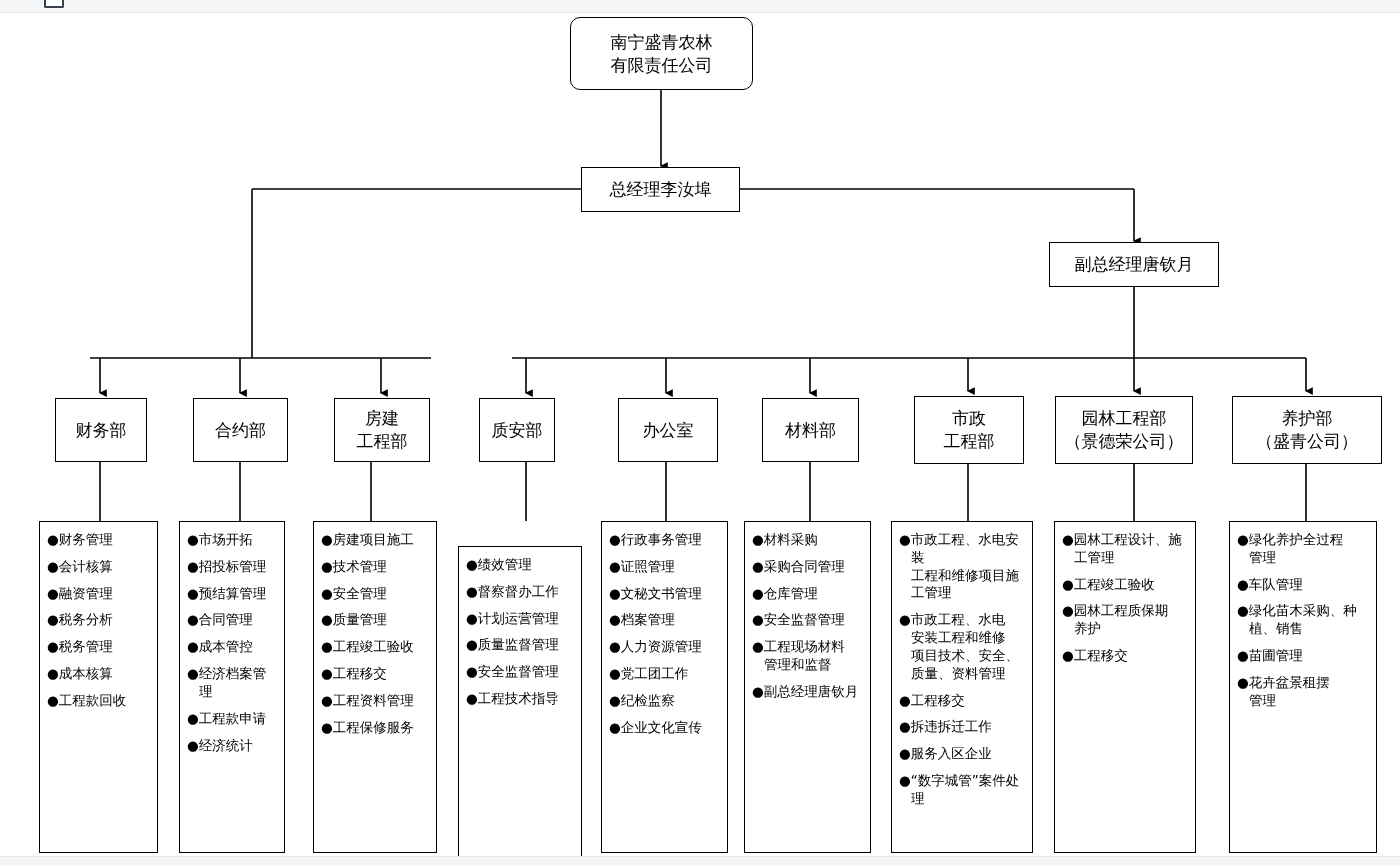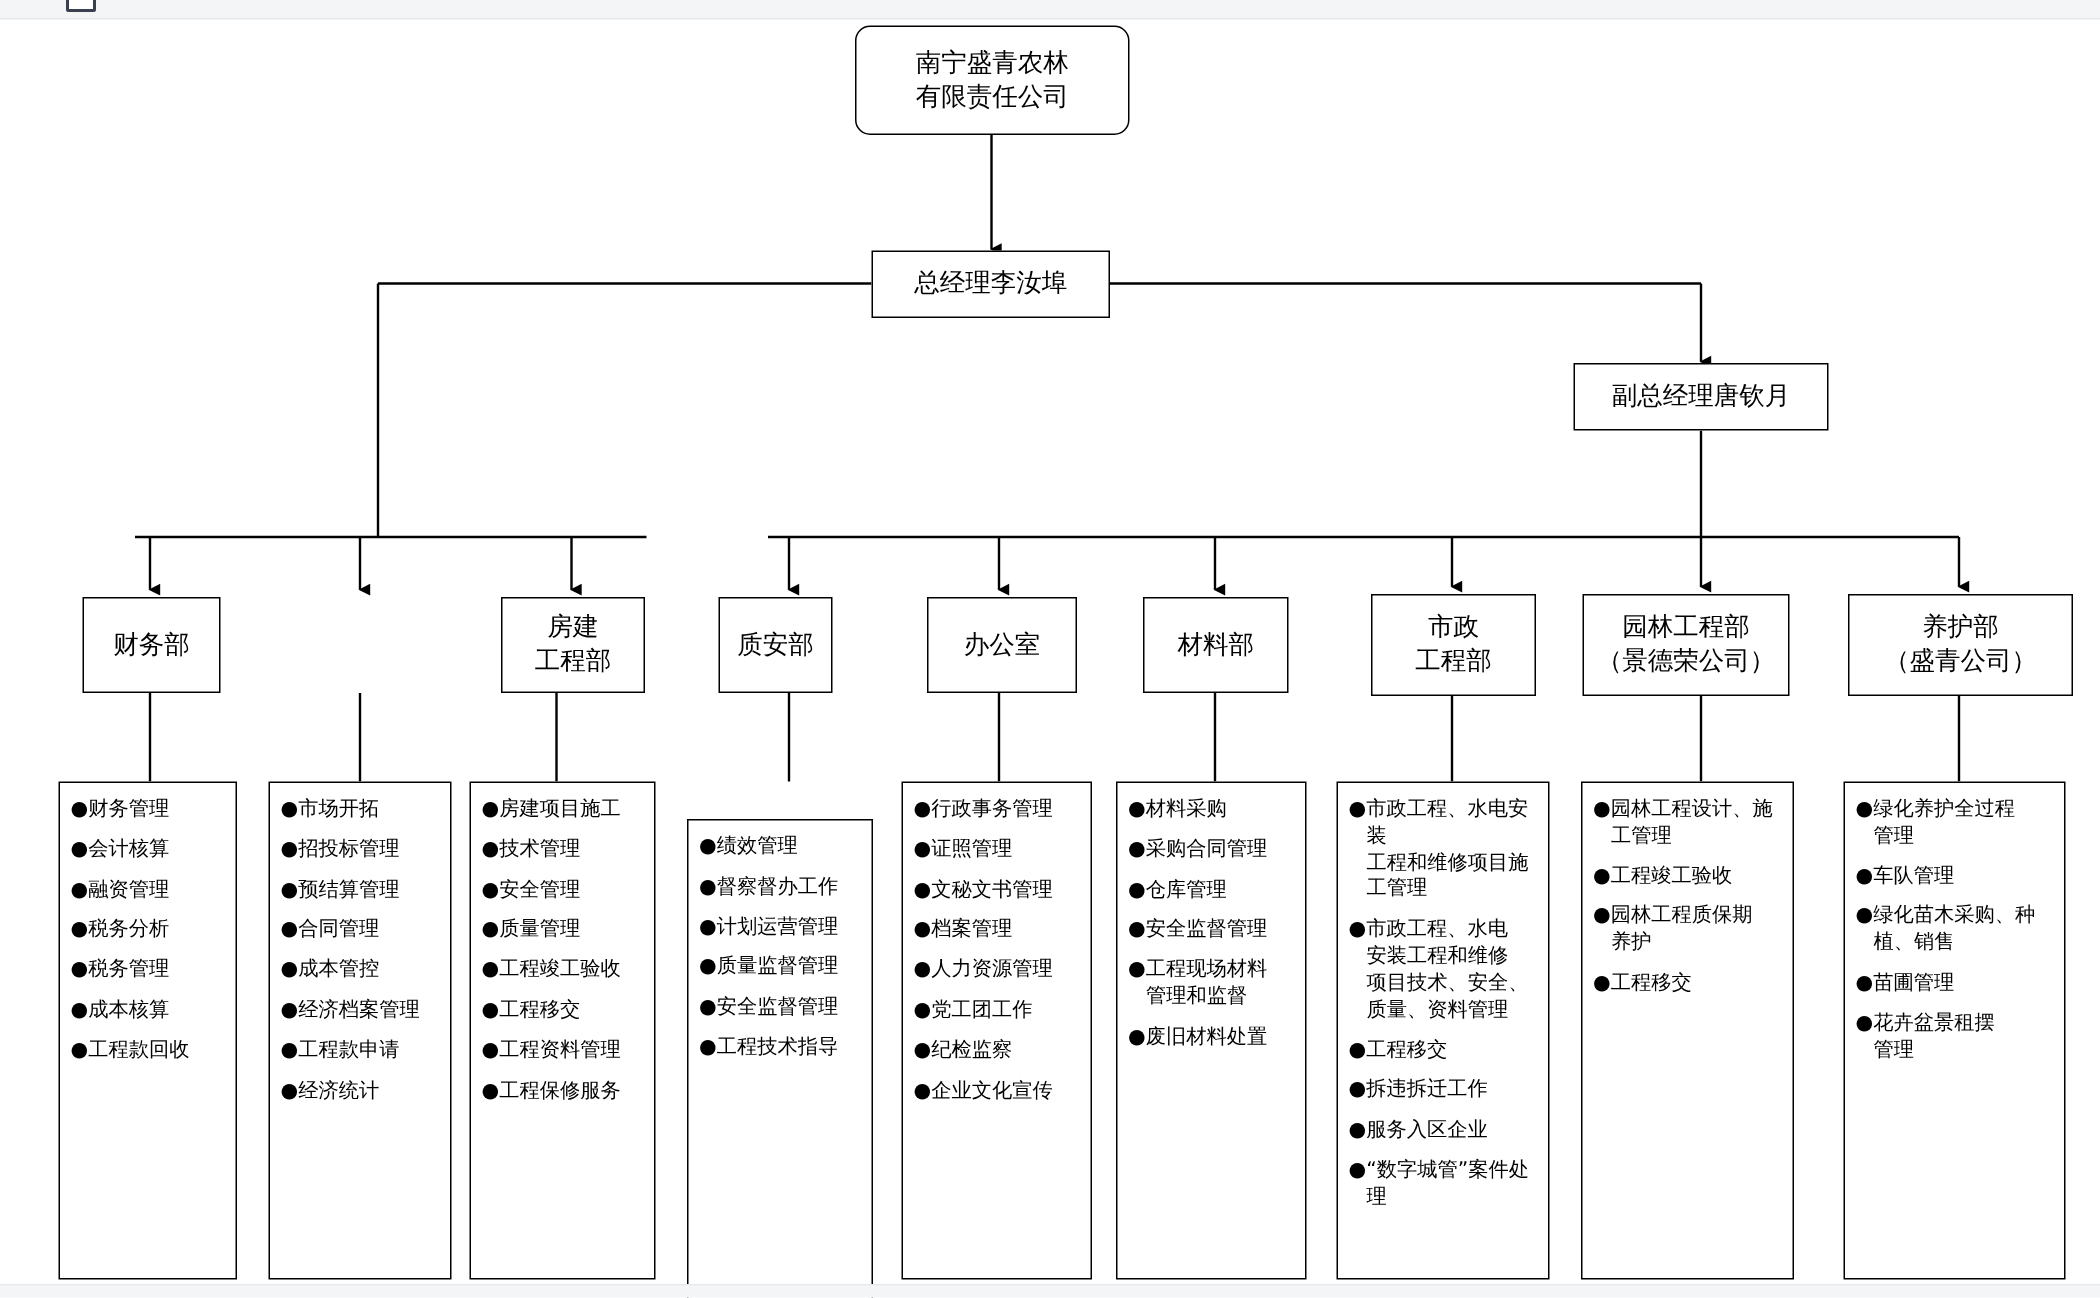--- a/index.html
+++ b/index.html
@@ -106,20 +106,21 @@
   </svg>
 
   <div class="box title" style="left:570px;top:17px;width:183px;height:73px;white-space:pre-line;border-radius:10px;">南宁盛青农林
 有限责任公司</div>
 
   <div class="box role" style="left:581px;top:167px;width:159px;height:45px;">总经理李汝埠</div>
 
   <div class="box role" style="left:1049px;top:242px;width:170px;height:45px;">副总经理唐钦月</div>
 
   <div class="box dept" style="left:55px;top:398px;width:92px;height:64px;white-space:pre-line;">财务部</div>
+  <div class="box dept" style="left:193px;top:398px;width:95px;height:64px;white-space:pre-line;">合约部</div>
   <div class="box dept" style="left:334px;top:398px;width:96px;height:64px;white-space:pre-line;">房建
 工程部</div>
   <div class="box dept" style="left:479px;top:398px;width:76px;height:64px;white-space:pre-line;">质安部</div>
   <div class="box dept" style="left:618px;top:398px;width:100px;height:64px;white-space:pre-line;">办公室</div>
   <div class="box dept" style="left:762px;top:398px;width:97px;height:64px;white-space:pre-line;">材料部</div>
   <div class="box dept" style="left:914px;top:396px;width:110px;height:68px;white-space:pre-line;">市政
 工程部</div>
   <div class="box dept" style="left:1055px;top:396px;width:138px;height:68px;white-space:pre-line;">园林工程部
 （景德荣公司）</div>
   <div class="box dept" style="left:1232px;top:396px;width:150px;height:68px;white-space:pre-line;">养护部
@@ -127,21 +128,21 @@
 
   <div class="listbox" style="left:39px;top:521px;width:119px;height:332px;">
       <span class="li">●财务管理</span>
       <span class="li">●会计核算</span>
       <span class="li">●融资管理</span>
       <span class="li">●税务分析</span>
       <span class="li">●税务管理</span>
       <span class="li">●成本核算</span>
       <span class="li">●工程款回收</span>
     </div>
-  <div class="listbox" style="left:179px;top:521px;width:122px;height:332px;">
+  <div class="listbox" style="left:179px;top:521px;width:106px;height:332px;">
       <span class="li">●市场开拓</span>
       <span class="li">●招投标管理</span>
       <span class="li">●预结算管理</span>
       <span class="li">●合同管理</span>
       <span class="li">●成本管控</span>
       <span class="li">●经济档案管理</span>
       <span class="li">●工程款申请</span>
       <span class="li">●经济统计</span>
     </div>
   <div class="listbox" style="left:313px;top:521px;width:124px;height:332px;">
@@ -172,21 +173,21 @@
       <span class="li">●纪检监察</span>
       <span class="li">●企业文化宣传</span>
     </div>
   <div class="listbox" style="left:744px;top:521px;width:127px;height:332px;">
       <span class="li">●材料采购</span>
       <span class="li">●采购合同管理</span>
       <span class="li">●仓库管理</span>
       <span class="li">●安全监督管理</span>
       <span class="li">●工程现场材料
 管理和监督</span>
-      <span class="li">●废旧材料处置</span>
+      <span class="li">●副总经理唐钦月</span>
     </div>
   <div class="listbox" style="left:891px;top:521px;width:142px;height:332px;">
       <span class="li">●市政工程、水电安装
 工程和维修项目施
 工管理</span>
       <span class="li">●市政工程、水电
 安装工程和维修
 项目技术、安全、
 质量、资料管理</span>
       <span class="li">●工程移交</span>

